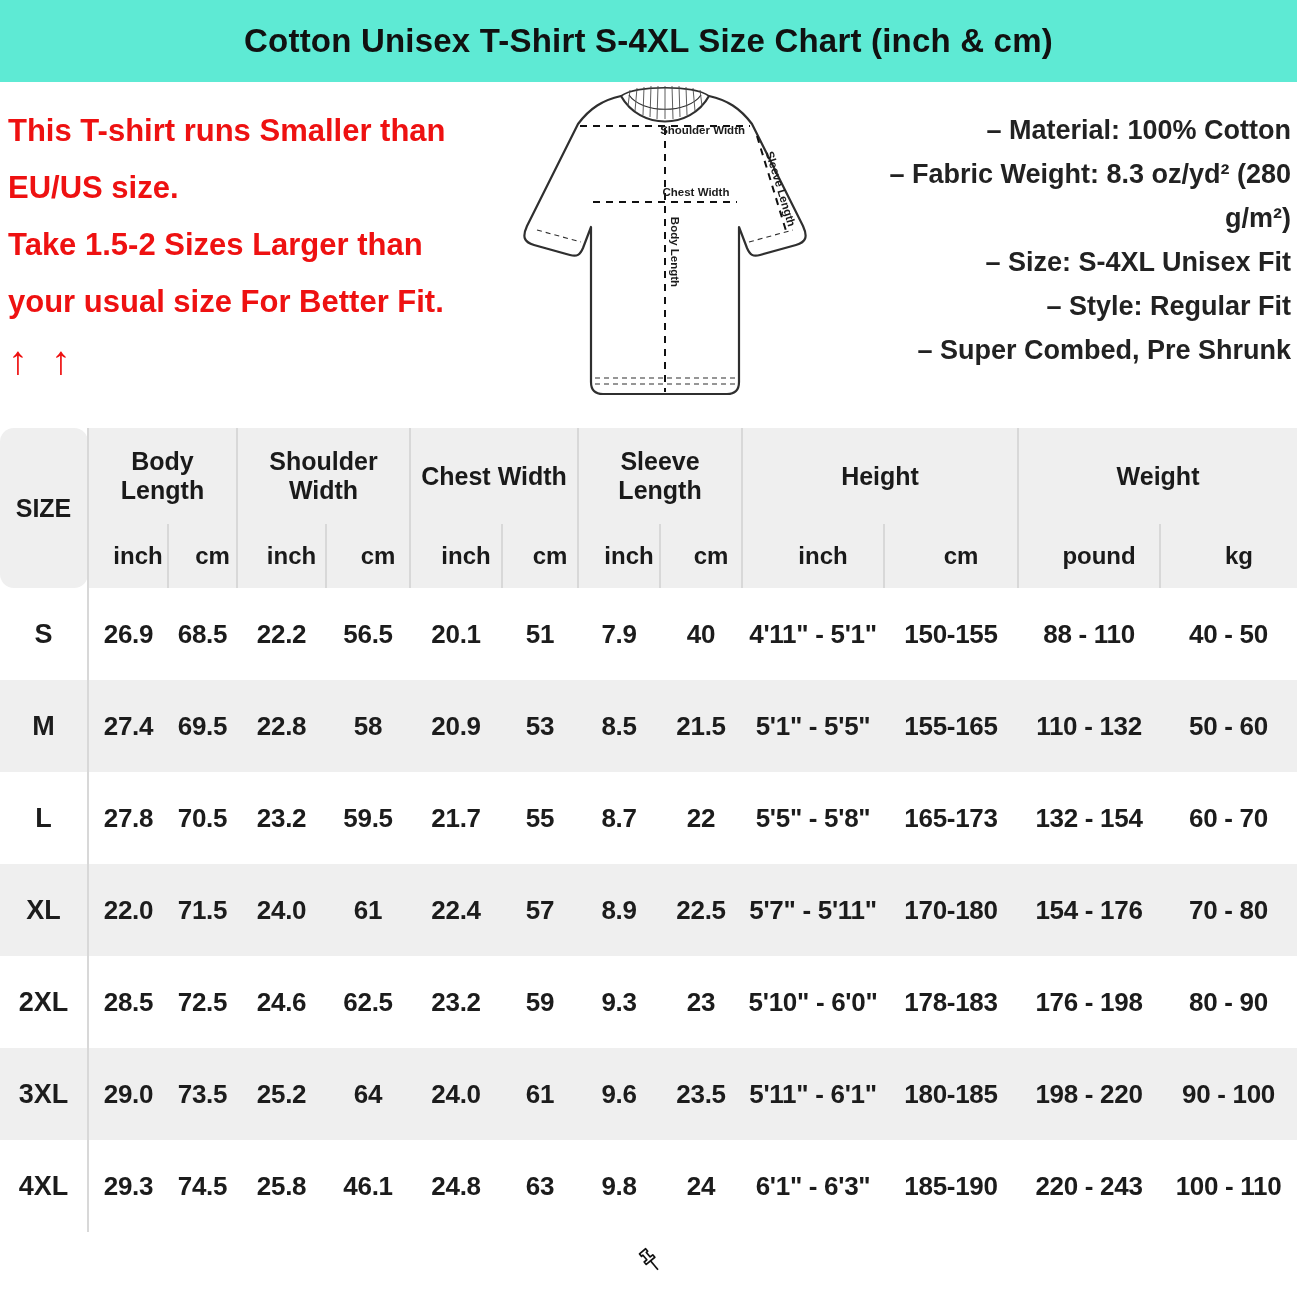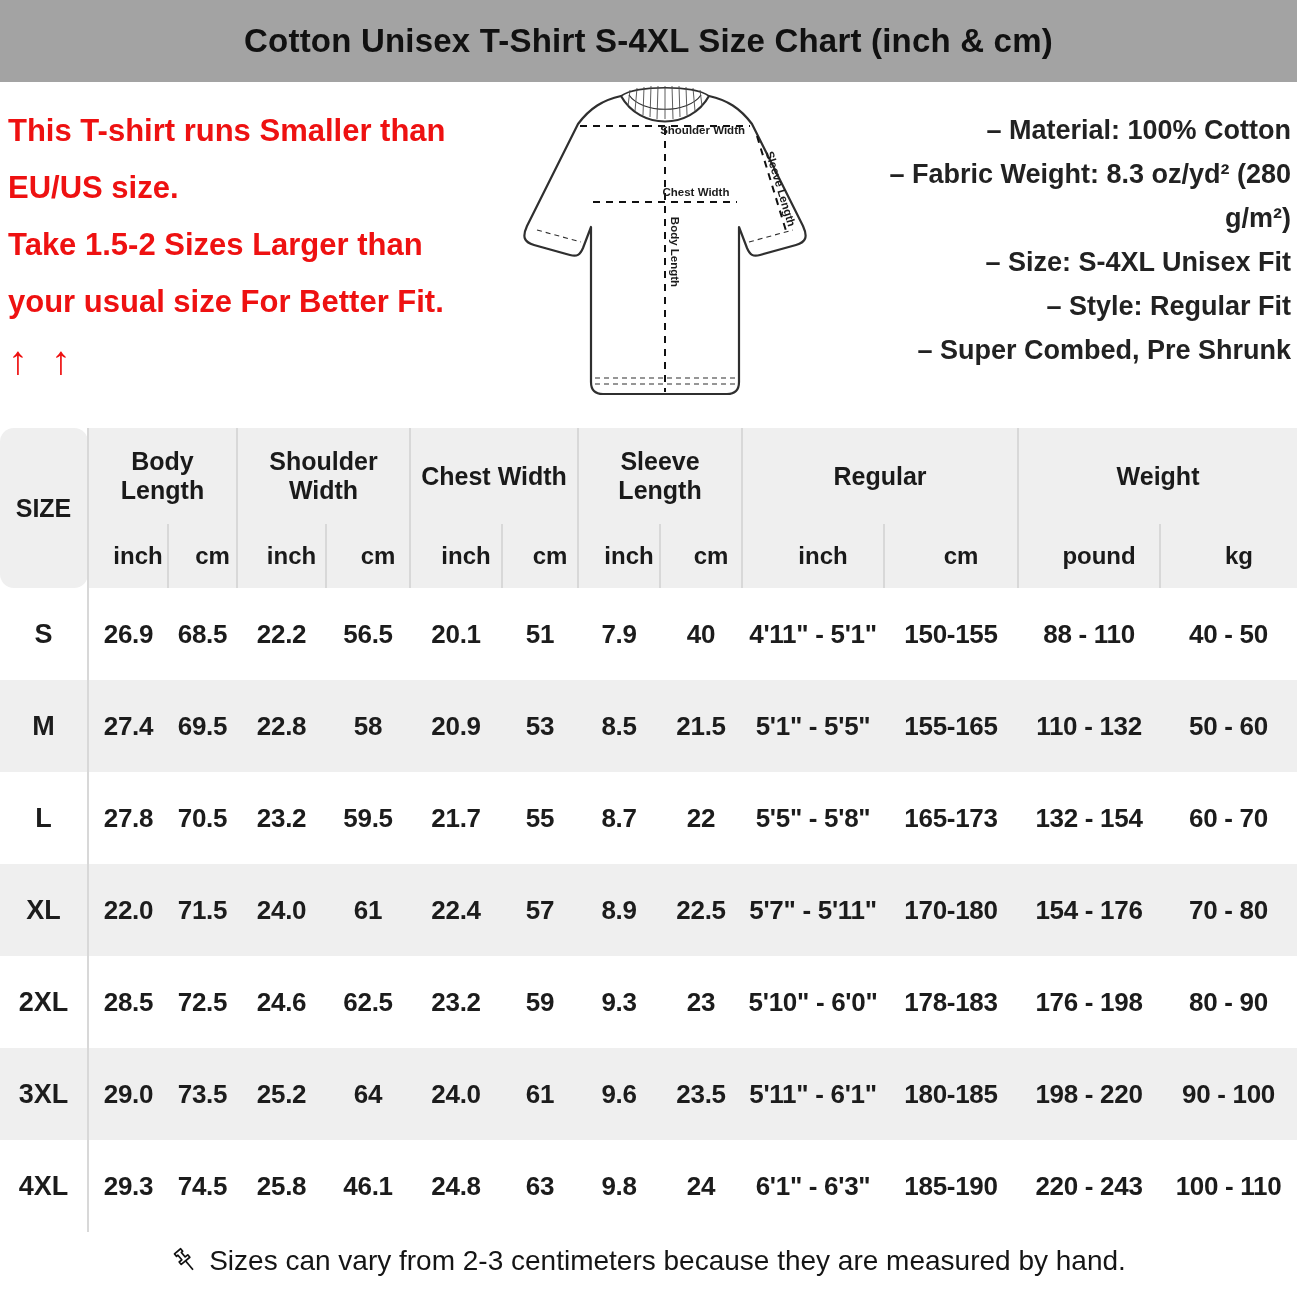--- a/index.html
+++ b/index.html
@@ -1,20 +1,20 @@
 <!DOCTYPE html>
 <html><head>
 <meta charset="utf-8">
 <style>
   * { margin:0; padding:0; box-sizing:border-box; }
   html,body { width:1297px; height:1289px; overflow:hidden; background:#ffffff;
               font-family:"Liberation Sans", sans-serif; color:#1c1c1c; }
 
   
-  .title-bar { width:100%; height:82px; background:#a3a3a3;
+  .title-bar { width:100%; height:82px; background:#5eead4;
                display:flex; align-items:center; justify-content:center; }
   .title-bar h1 { font-size:33px; font-weight:800; letter-spacing:0.2px; color:#111; }
 
   
   .mid { display:flex; height:342px; width:100%; }
   .notice { flex:0 0 500px; padding:20px 0 0 8px; color:#ee1111; }
   .notice p { font-size:31px; font-weight:700; line-height:57px; white-space:nowrap; }
   .notice .arrows { font-size:40px; font-weight:800; line-height:60px; letter-spacing:6px; }
   .diagram { flex:0 0 335px; padding-top:2px; }
   .specs { flex:1 1 auto; list-style:none; padding:26px 6px 0 50px;text-align:right; }
@@ -130,21 +130,21 @@
         <col style="width:142px">
         <col style="width:137px">
     </colgroup>
     <thead>
       <tr class="grp-row">
         <th class="size-h" rowspan="2">SIZE</th>
         <th class="grp" colspan="2">Body Length</th>
         <th class="grp" colspan="2">Shoulder Width</th>
         <th class="grp" colspan="2">Chest Width</th>
         <th class="grp" colspan="2">Sleeve Length</th>
-        <th class="grp" colspan="2">Regular</th>
+        <th class="grp" colspan="2">Height</th>
         <th class="grp" colspan="2">Weight</th>
       </tr>
       <tr class="unit-row">
         <th>inch</th>
         <th>cm</th>
         <th>inch</th>
         <th>cm</th>
         <th>inch</th>
         <th>cm</th>
         <th>inch</th>
@@ -264,16 +264,15 @@
       </tbody>
   </table>
 
   <footer class="note">
     <svg width="26" height="30" viewBox="0 0 26 30">
       <g transform="rotate(-40 13 13)" fill="none" stroke="#111" stroke-width="1.7" stroke-linejoin="round">
         <path d="M9,3 h8 v3.2 h-1.8 v6 h3.4 v3.2 H7.4 v-3.2 h3.4 v-6 H9 z"></path>
         <line x1="13" y1="15.6" x2="13" y2="27"></line>
       </g>
     </svg>
-    <span>Sizes can vary from 2-3 centimeters because they are measured by hand.</span>
   </footer>
 
 </div>
 
 </body></html>

